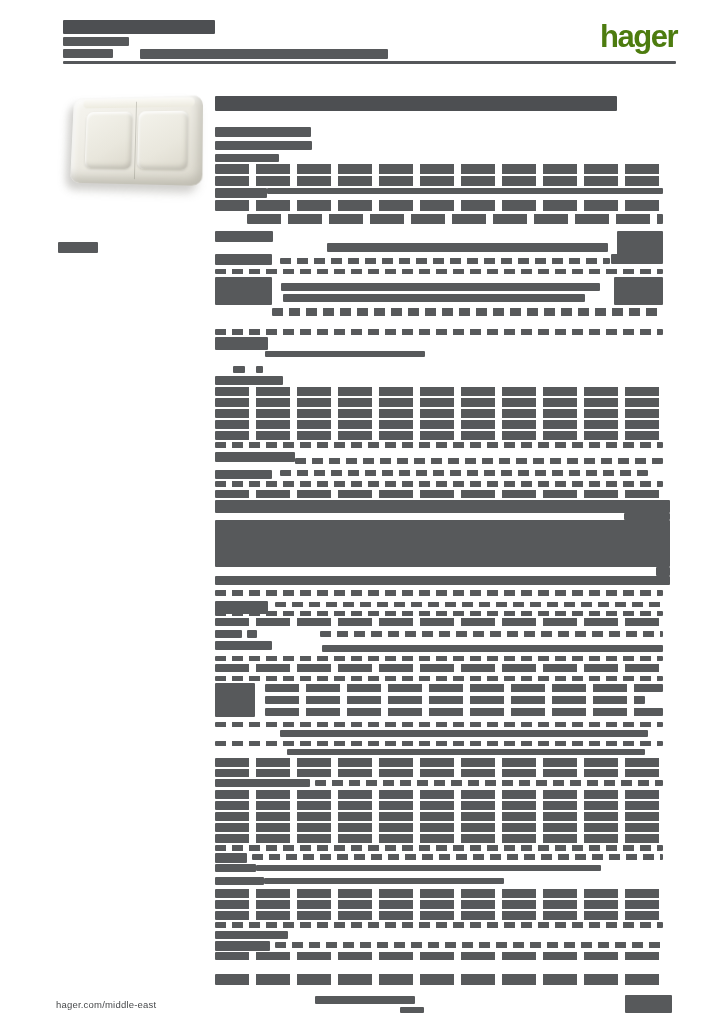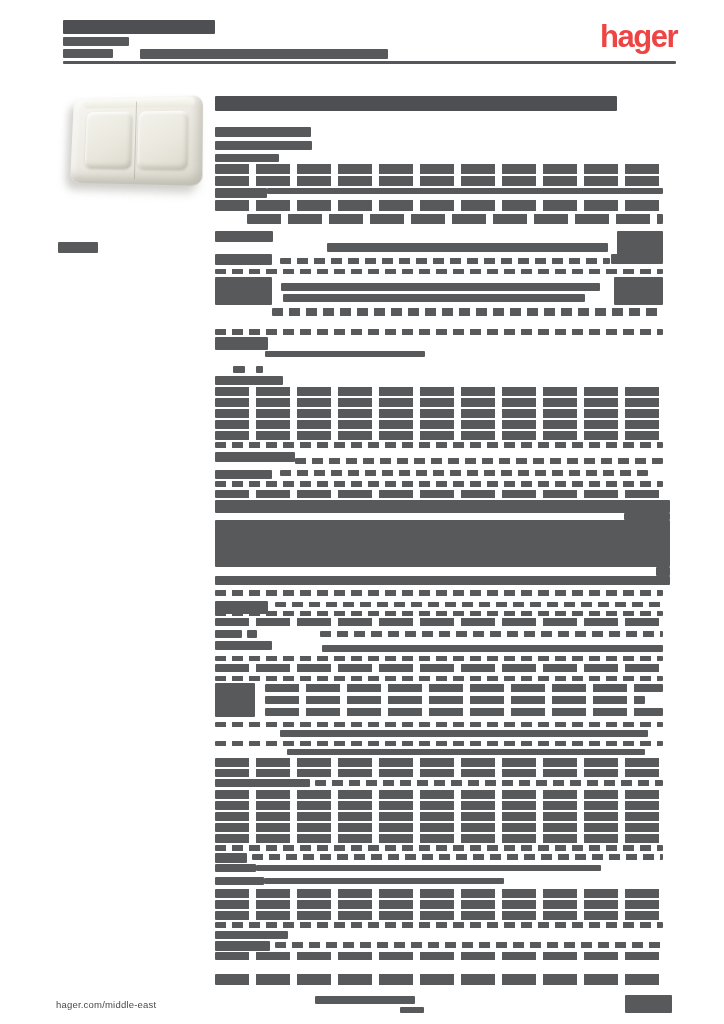--- a/index.html
+++ b/index.html
@@ -35,21 +35,21 @@
                    0 1px 2px rgba(120,118,108,.25);}
   #product .rocker.left{left:11%;}
   #product .rocker.right{left:52.5%;}
   #product .seam{position:absolute;left:50%;top:6%;width:1px;height:88%;background:rgba(130,128,118,.35);}
 </style>
 </head>
 <body>
 
 <div id="page">
 
-  <div id="logo" style="color: #ef4444;">hager</div>
+  <div id="logo" style="color: #4d7c0f;">hager</div>
 
   <div id="product" title="surface-mounted-2gang-combination-unit">
     <div class="box">
       <div class="top-face"></div>
       <div class="rocker left"></div>
       <div class="rocker right"></div>
       <div class="seam"></div>
     </div>
   </div>
 

